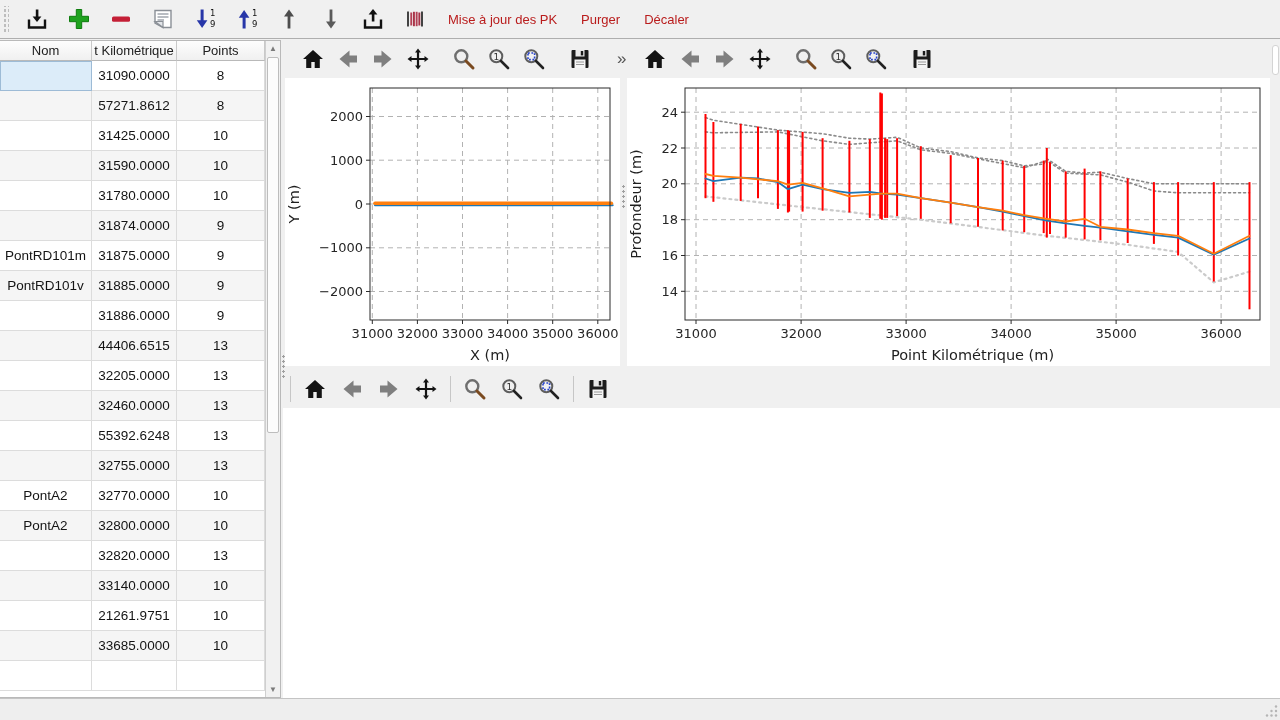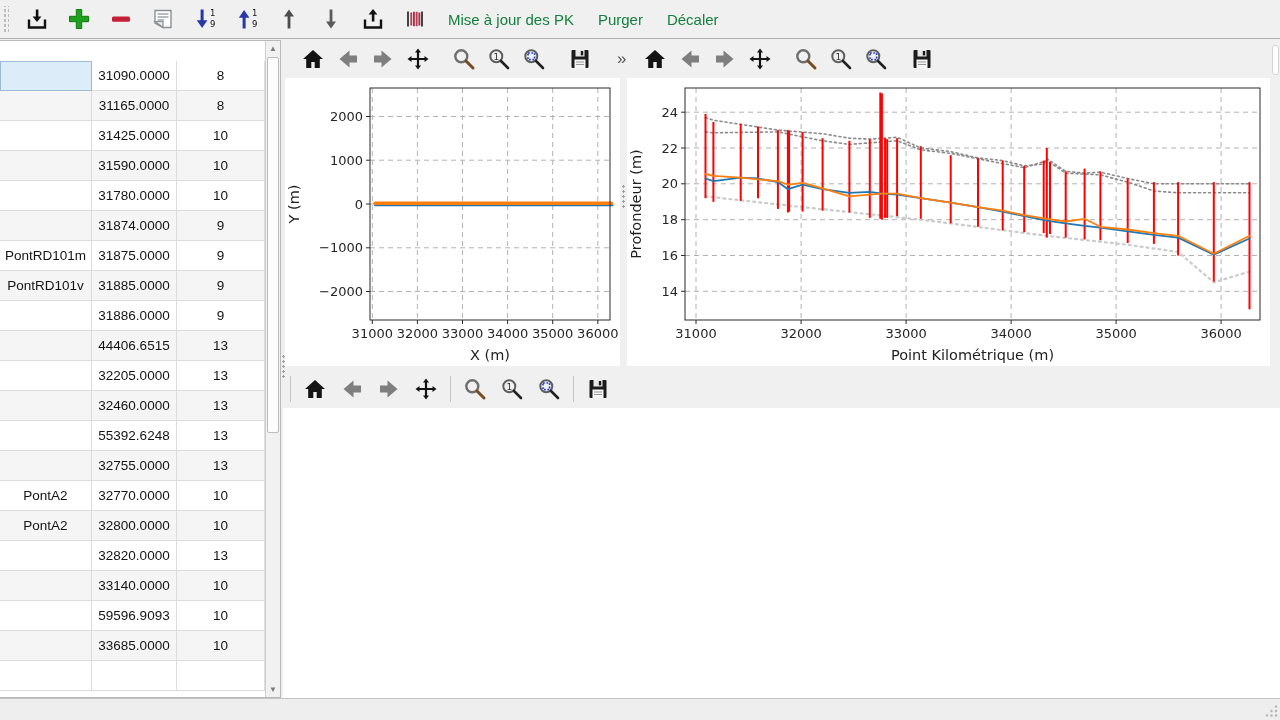--- a/index.html
+++ b/index.html
@@ -4,21 +4,21 @@
 <style>
   html,body{margin:0;padding:0;}
   #app{position:relative;width:1280px;height:720px;background:#f0f0f0;
        font-family:"Liberation Sans","DejaVu Sans",sans-serif;font-size:13px;color:#1a1a1a;overflow:hidden;}
   
   .app-toolbar{position:absolute;left:0;top:0;width:1280px;height:39px;background:#f0f0f0;
        border-bottom:1px solid #aeaeae;display:flex;align-items:center;gap:10px;padding-left:2px;box-sizing:border-box;}
   .tb-handle{width:7px;height:26px;margin-right:2px;
        background-image:radial-gradient(#bdbdbd 1px,transparent 1.2px);background-size:4px 5px;background-position:1px 2px;}
   .tb-btn{width:32px;height:32px;display:flex;align-items:center;justify-content:center;border-radius:3px;}
-  .tb-text{padding:5px 7px;font-size:15px;color:#15803d;}
+  .tb-text{padding:5px 7px;font-size:13px;color:#b91c1c;}
   
   .table-panel{position:absolute;left:0;top:40px;width:281px;height:658px;background:#fff;
        border:1px solid #b9b9b9;border-left:none;box-sizing:border-box;overflow:hidden;}
   .thead{display:grid;grid-template-columns:92px 85px 88px;height:20px;}
   .th{background:linear-gradient(#fdfdfd,#f0f0f0);border-right:1px solid #c9c9c9;border-bottom:1px solid #b9b9b9;
       display:flex;align-items:center;justify-content:center;font-size:13px;color:#202020;overflow:hidden;white-space:nowrap;}
   .tbody{position:absolute;left:0;top:20px;width:265px;height:700px;}
   .tr{display:grid;grid-template-columns:92px 85px 88px;height:30px;}
   .tr:nth-child(even){background:#f5f5f5;}
   .td{border-right:1px solid #dcdcdc;border-bottom:1px solid #dcdcdc;display:flex;align-items:center;
@@ -121,29 +121,34 @@
       <rect x="16.4" y="6.5" width="1.9" height="13" fill="#a93348"></rect>
     </svg>
   </div>
 
   <div class="tb-text">Mise à jour des PK</div>
   <div class="tb-text">Purger</div>
   <div class="tb-text">Décaler</div>
 </div>
 
 <div class="table-panel">
+  <div class="thead">
+    <div class="th">Nom</div>
+    <div class="th">t Kilométrique</div>
+    <div class="th">Points</div>
+  </div>
   <div class="tbody">
         <div class="tr">
           <div class="td sel"></div>
           <div class="td">31090.0000</div>
           <div class="td">8</div>
         </div>
         <div class="tr">
           <div class="td"></div>
-          <div class="td">31165.0000</div>
+          <div class="td">57271.8612</div>
           <div class="td">8</div>
         </div>
         <div class="tr">
           <div class="td"></div>
           <div class="td">31425.0000</div>
           <div class="td">10</div>
         </div>
         <div class="tr">
           <div class="td"></div>
           <div class="td">31590.0000</div>
@@ -214,21 +219,21 @@
           <div class="td">32820.0000</div>
           <div class="td">13</div>
         </div>
         <div class="tr">
           <div class="td"></div>
           <div class="td">33140.0000</div>
           <div class="td">10</div>
         </div>
         <div class="tr">
           <div class="td"></div>
-          <div class="td">59596.9093</div>
+          <div class="td">21261.9751</div>
           <div class="td">10</div>
         </div>
         <div class="tr">
           <div class="td"></div>
           <div class="td">33685.0000</div>
           <div class="td">10</div>
         </div>
         <div class="tr">
           <div class="td"></div>
           <div class="td"></div>

